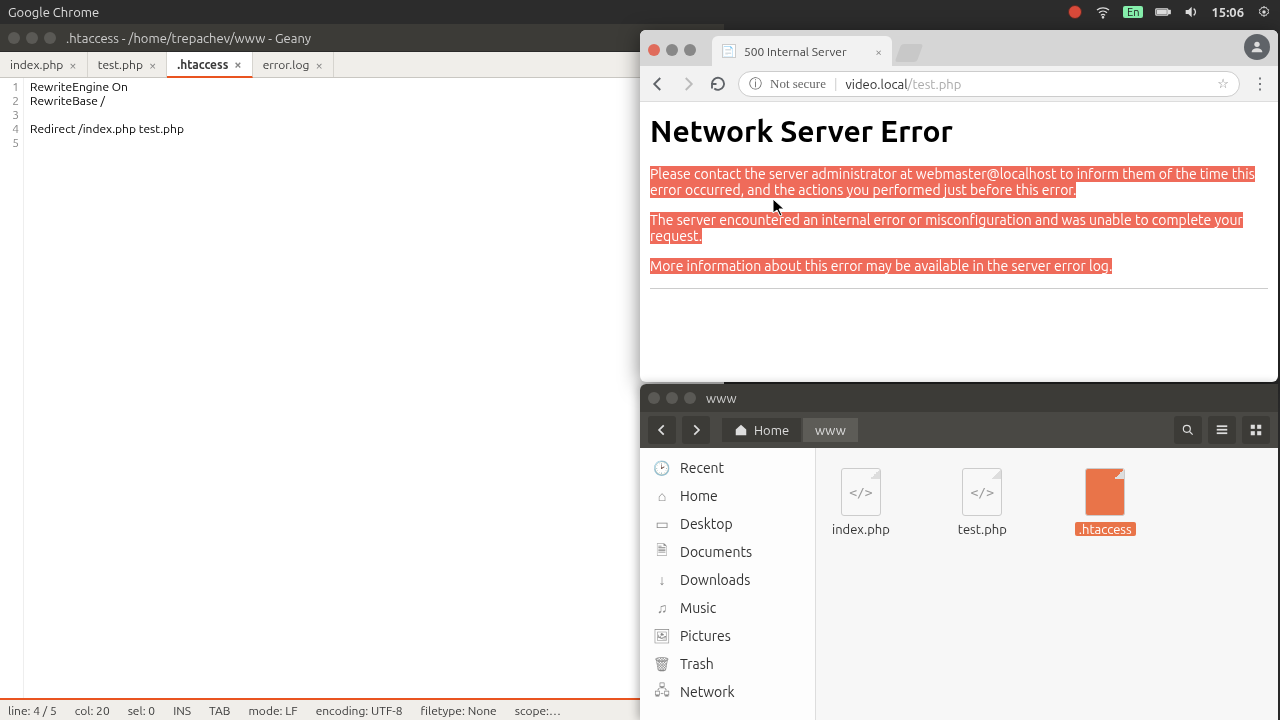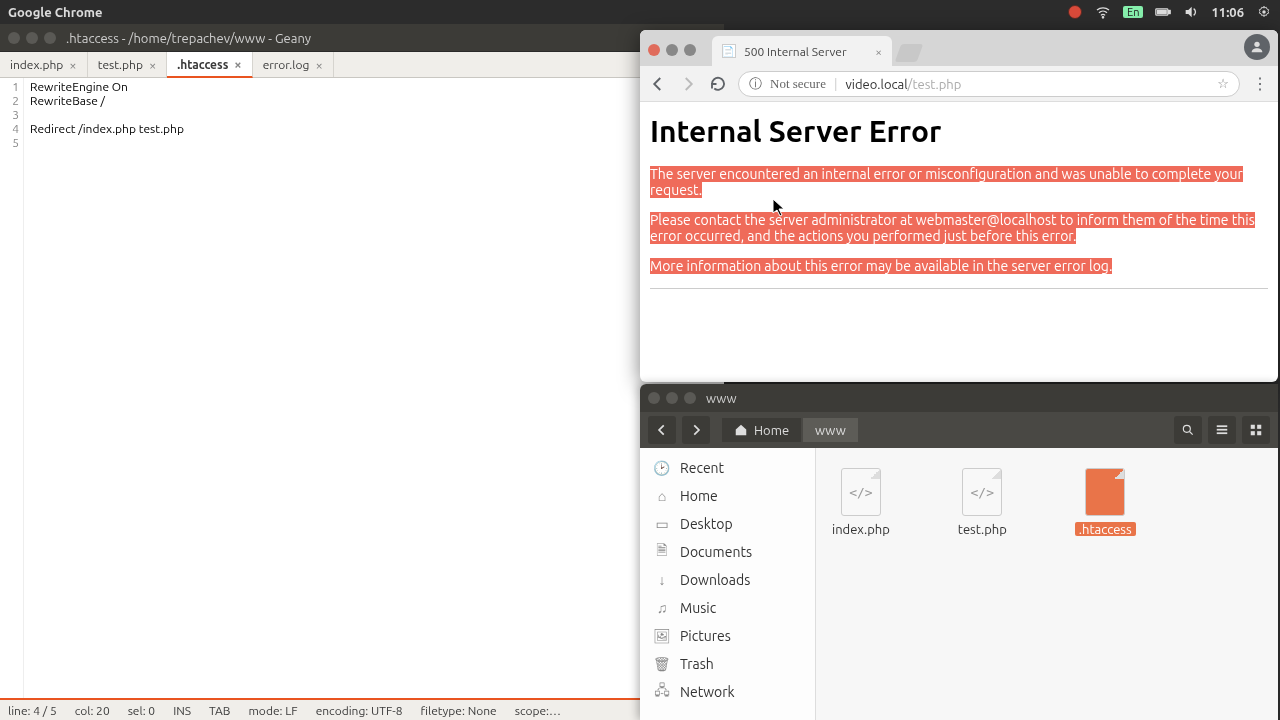--- a/index.html
+++ b/index.html
@@ -1,20 +1,20 @@
 <!DOCTYPE html>
 <html><head>
 <meta charset="utf-8">
 <style>
 * { margin: 0; padding: 0; box-sizing: border-box; font-family: Ubuntu, "Liberation Sans", sans-serif; }
 body { width: 1280px; height: 720px; background: #2c2c2c; overflow: hidden; position: relative; }
 
 
 .topbar { height: 24px; background: #2c2c2c; color: #dcdcdc; display: flex; align-items: center; padding: 0 8px; font-size: 13px; }
-.topbar .title { font-weight: bold; }
+.topbar .title { font-weight: normal; }
 .topbar .spacer { flex: 1; }
 .topbar .tray { display: flex; gap: 12px; align-items: center; }
 .tray .icon { display: inline-flex; width: 16px; height: 16px; align-items: center; justify-content: center; }
 .tray .rec { width: 14px; height: 14px; background: #d94a3a; border-radius: 50%; border: 1px solid #5a2a24; }
 .tray .lang { background: #86efac; color: #222; padding: 0 4px; border-radius: 2px; font-size: 11px; }
 
 
 .geany { position: absolute; left: 0; top: 24px; width: 724px; height: 696px; background: #3c3b37; display: flex; flex-direction: column; }
 .geany-titlebar { height: 28px; background: #3c3b37; color: #cfcfcf; display: flex; align-items: center; padding: 0 8px; font-size: 13px; border-bottom: 1px solid #2a2a2a; }
 .win-dots { display: flex; gap: 6px; margin-right: 10px; }
@@ -101,21 +101,21 @@
           <rect x="17" y="4" width="2" height="4" fill="#dcdcdc"></rect>
           <rect x="3" y="4" width="11" height="4" fill="#dcdcdc"></rect>
         </svg>
       </span>
     <span class="icon">
         <svg width="16" height="16" viewBox="0 0 24 24" fill="#dcdcdc">
           <path d="M4 9v6h4l5 5V4L8 9H4z"></path>
           <path d="M16 7a6 6 0 0 1 0 10" fill="none" stroke="#dcdcdc" stroke-width="2"></path>
         </svg>
       </span>
-    <span style="font-weight:bold;">11:06</span>
+    <span style="font-weight:bold;">15:06</span>
     <span class="icon">
         <svg width="14" height="14" viewBox="0 0 24 24" fill="#dcdcdc">
           <circle cx="12" cy="12" r="3"></circle>
           <path d="M12 2l1 3 3-1 1 3 3 1-1 3 1 3-3 1-1 3-3-1-1 3-1-3-3 1-1-3-3-1 1-3-1-3 3-1 1-3 3 1z" fill="none" stroke="#dcdcdc" stroke-width="1.5"></path>
         </svg>
       </span>
   </div>
 </div>
 
 <div class="geany">
@@ -212,23 +212,23 @@
     <div class="omnibox">
       <span>ⓘ</span>
       <span class="not-secure">Not secure</span>
       <span class="sep">|</span>
       <span class="url"><span>video.local</span><span class="faded">/test.php</span></span>
       <span style="margin-left:auto;color:#888;">☆</span>
     </div>
     <div class="nav-btn">⋮</div>
   </div>
   <div class="chrome-content">
-    <h1>Internal Server Error</h1>
+    <h1>Network Server Error</h1>
+    <p><span class="hl">Please contact the server administrator at webmaster@localhost to inform them of the time this error occurred, and the actions you performed just before this error.</span></p>
     <p><span class="hl">The server encountered an internal error or misconfiguration and was unable to complete your request.</span></p>
-    <p><span class="hl">Please contact the server administrator at webmaster@localhost to inform them of the time this error occurred, and the actions you performed just before this error.</span></p>
     <p><span class="hl">More information about this error may be available in the server error log.</span></p>
     <hr>
   </div>
 </div>
 
 <svg class="cursor" width="16" height="20" viewBox="0 0 16 20">
     <path d="M1 1 L1 15 L5 12 L8 18 L10 17 L7 11 L12 11 Z" fill="#000" stroke="#fff" stroke-width="1"></path>
   </svg>
 
 <div class="files">

